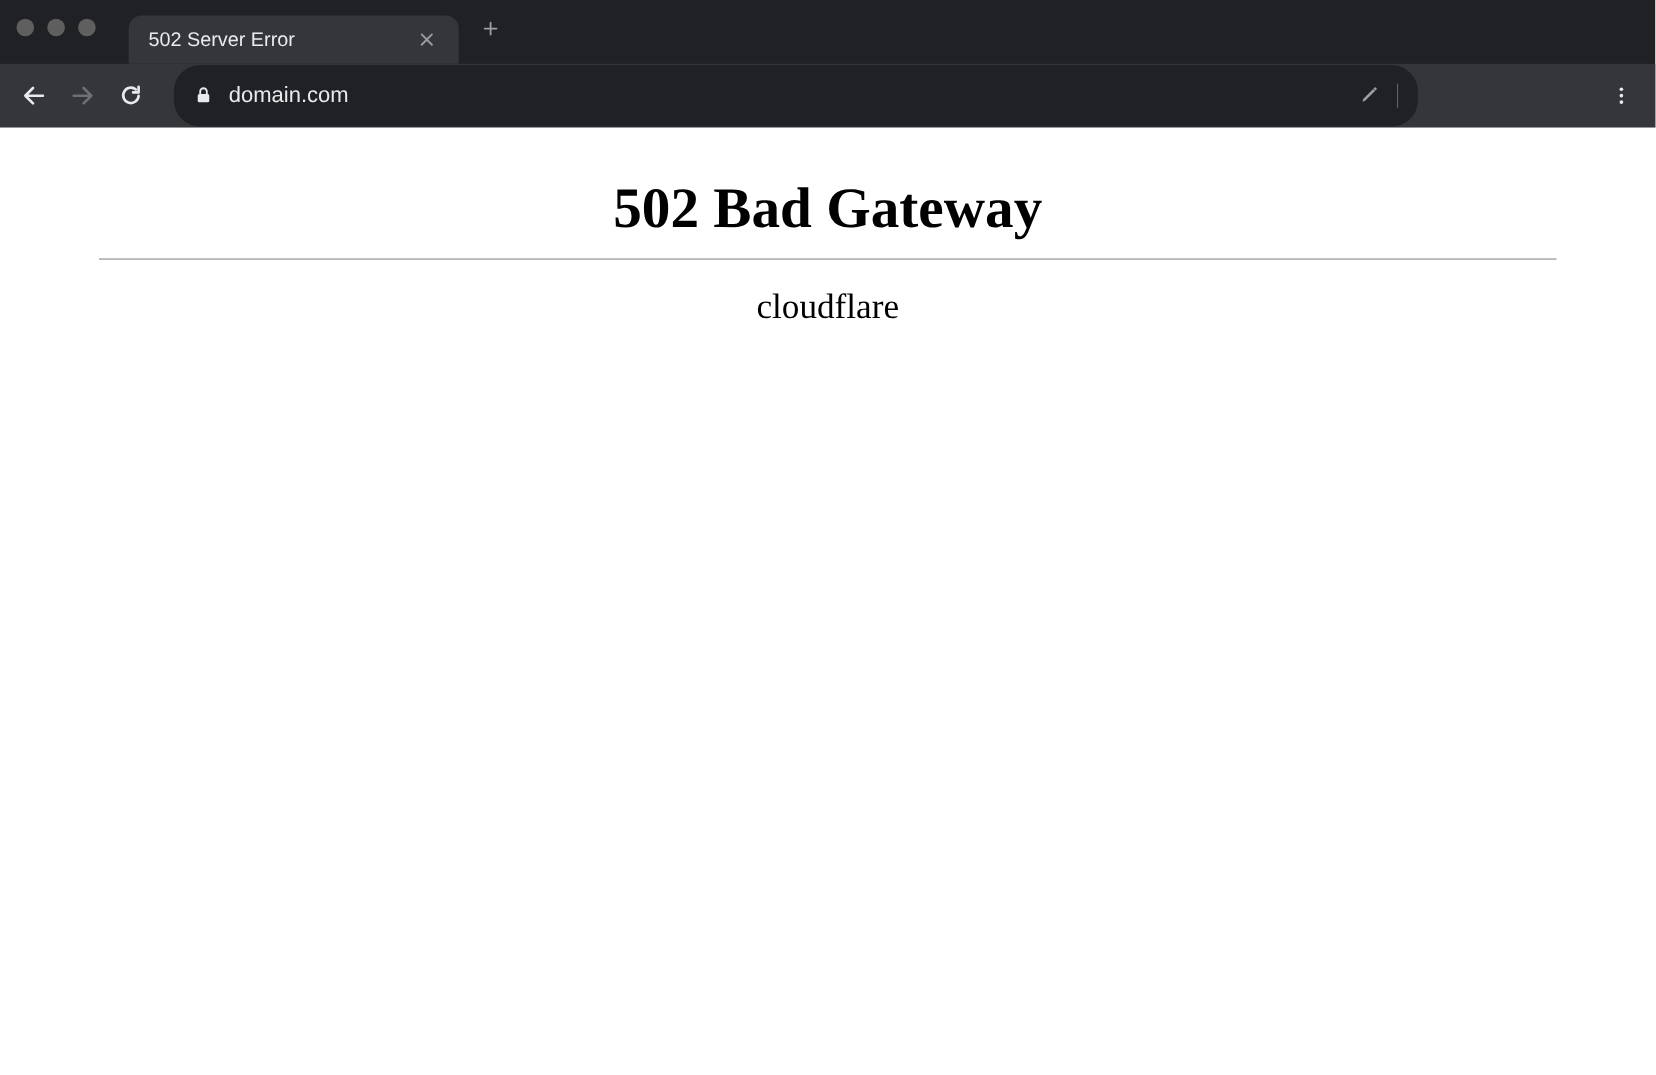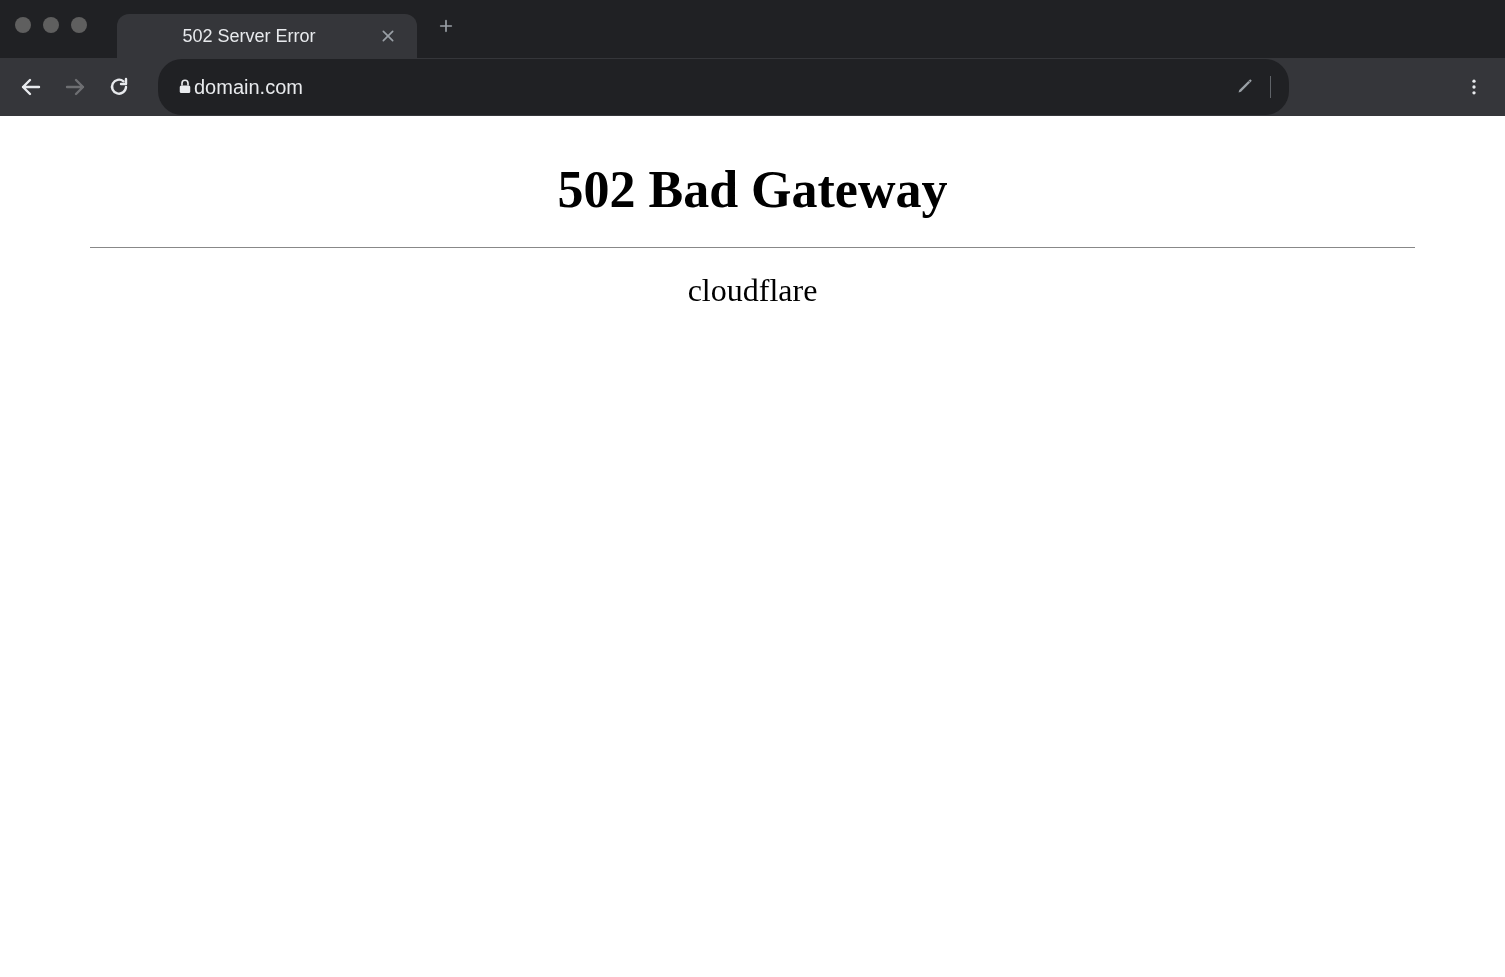--- a/index.html
+++ b/index.html
@@ -12,21 +12,20 @@
     }
     .browser-chrome {
       background: #202124;
       width: 100%;
     }
     .titlebar {
       height: 58px;
       display: flex;
       align-items: flex-end;
       padding-left: 15px;
-      text-align: center;
     }
     .traffic-lights {
       display: flex;
       gap: 12px;
       align-self: center;
       margin-bottom: 8px;
       margin-right: 30px;
     }
     .traffic-light {
       width: 16px; height: 16px;
@@ -80,20 +79,21 @@
     .nav-btn svg { width: 24px; height: 24px; }
     .address-bar {
       flex: 1;
       background: #202124;
       border-radius: 24px;
       height: 56px;
       display: flex;
       align-items: center;
       padding: 0 18px;
       margin: 0 10px 0 14px;
+      gap: 14px;
     }
     .lock-icon { color: #e8eaed; display:flex; align-items:center; }
     .lock-icon svg { width: 18px; height: 18px; }
     .url-text {
       color: #e8eaed;
       font-size: 20px;
       flex: 1;
       outline: none;
     }
     .addr-right { display:flex; align-items:center; gap:14px; color:#9aa0a6;}
@@ -112,21 +112,21 @@
       background: #fff;
       padding: 40px 90px 0 90px;
       text-align: center;
       font-family: "Times New Roman", Times, serif;
     }
     .error-heading {
       font-size: 52px;
       font-weight: bold;
       color: #000;
       margin-top: 4px;
-      margin-bottom: 28px;
+      margin-bottom: 16px;
     }
     .error-hr {
       border: none;
       border-top: 1px solid #888;
       margin: 0 0 24px 0;
     }
     .error-server {
       font-size: 32px;
       color: #000;
     }

